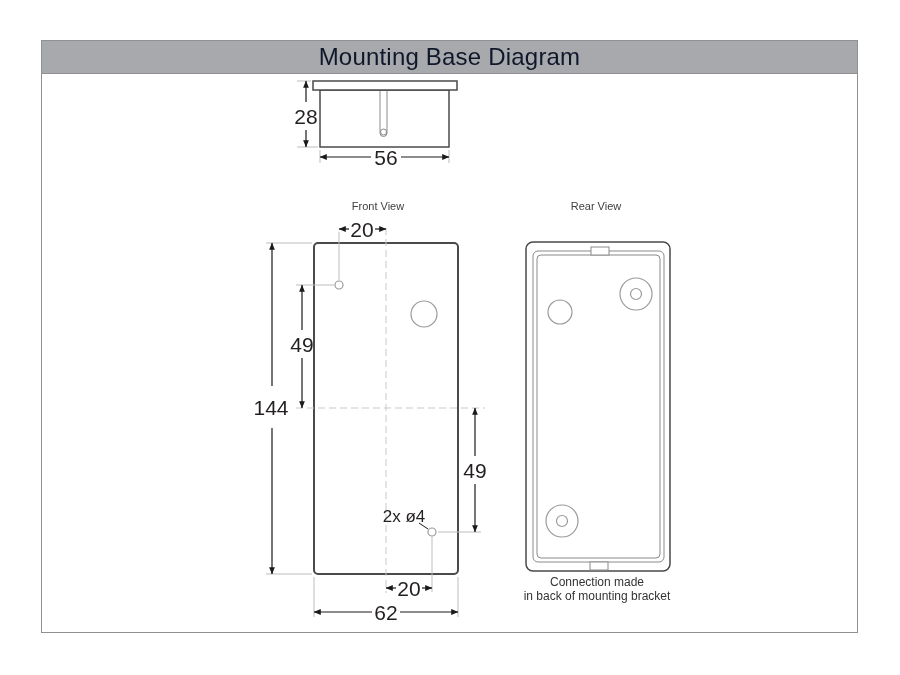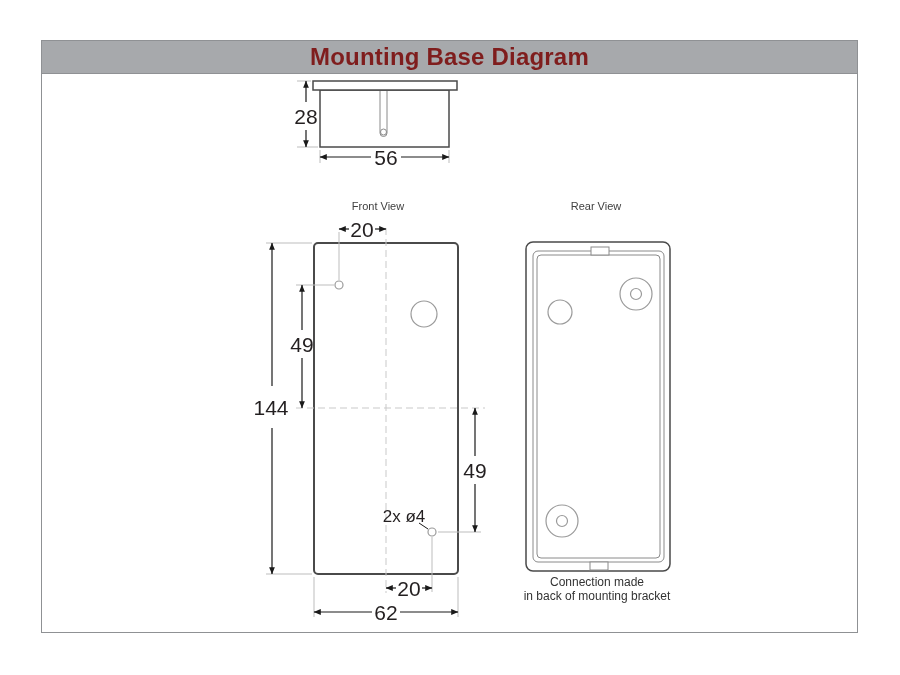--- a/index.html
+++ b/index.html
@@ -3,21 +3,21 @@
 <meta charset="utf-8">
 <style>
   html,body{margin:0;padding:0;background:#ffffff;}
   #canvas{position:relative;width:900px;height:675px;background:#ffffff;overflow:hidden;
           font-family:"Liberation Sans",sans-serif;}
   #frame{position:absolute;left:41px;top:40px;width:817px;height:593px;
          border:1px solid #8f9194;box-sizing:border-box;background:#ffffff;}
   #header{position:absolute;left:0;top:0;width:100%;height:33px;background:#a7a9ac;
           border-bottom:1px solid #8f9194;box-sizing:border-box;
           display:flex;align-items:center;justify-content:center;}
-  #header .title{color:#7f1d1d;font-size:24px;font-weight:bold;letter-spacing:0.2px;}
+  #header .title{color:#0f172a;font-size:24px;font-weight:normal;letter-spacing:0.2px;}
   svg{position:absolute;left:0;top:0;}
   .outline{fill:#ffffff;stroke:#4a4a4a;stroke-width:1.5;}
   .outline2{fill:#ffffff;stroke:#4a4a4a;stroke-width:2;}
   .thin{fill:#ffffff;stroke:#8a8a8a;stroke-width:1;}
   .ring{fill:none;stroke:#8a8a8a;stroke-width:1;}
   .hole{fill:#ffffff;stroke:#9a9a9a;stroke-width:1.2;}
   .ext{stroke:#bdbdbd;stroke-width:1;fill:none;}
   .center{stroke:#c9c9c9;stroke-width:1;fill:none;stroke-dasharray:7 4;}
   .dim{stroke:#1a1a1a;stroke-width:1.2;fill:none;}
   .leader{stroke:#1a1a1a;stroke-width:1;fill:none;}

